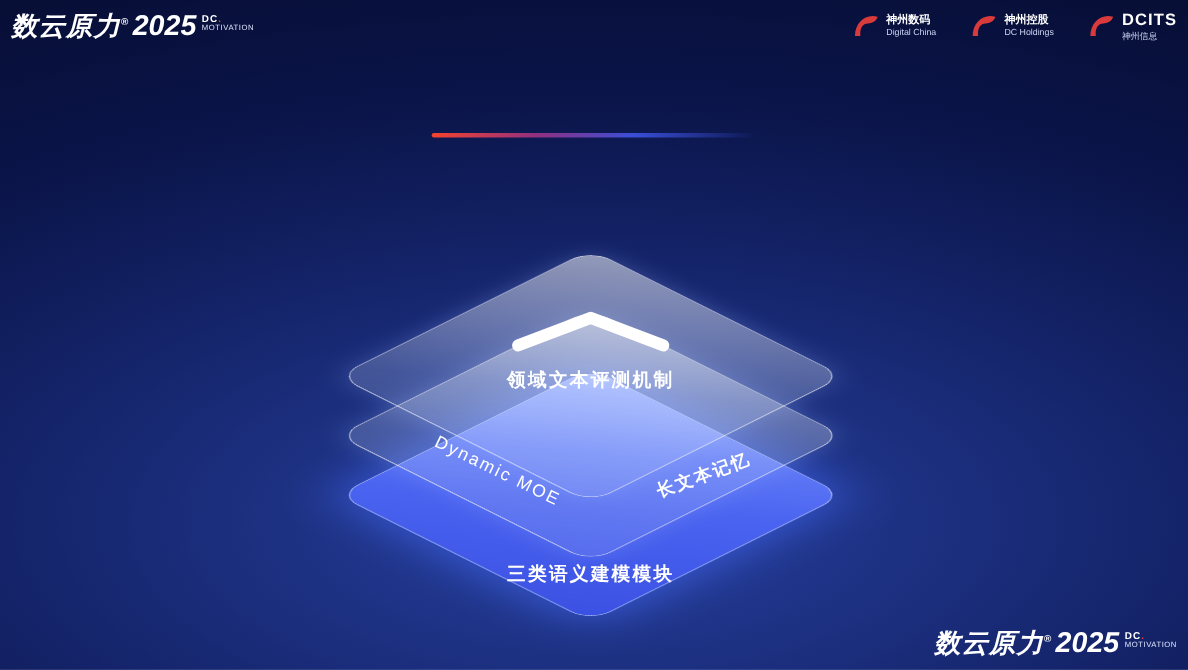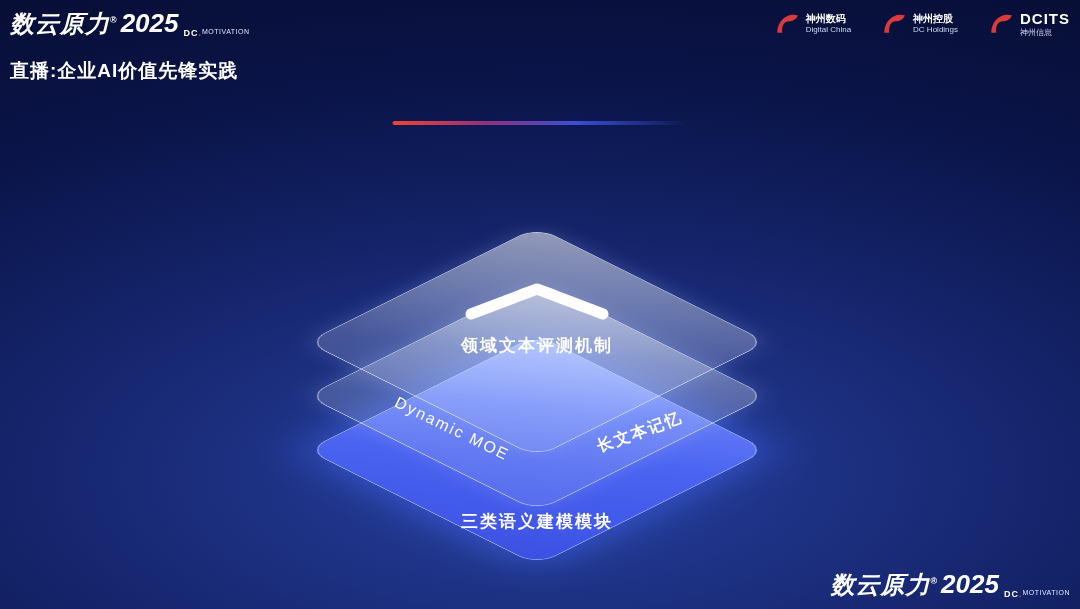--- a/index.html
+++ b/index.html
@@ -16,21 +16,21 @@
     color: #ffffff;
   }
 
   
   .brand { position: absolute; display: flex; align-items: flex-start; }
   .brand-topleft { left: 10px; top: 8px; }
   .brand-bottomright { right: 10px; bottom: 8px; }
   .brand-name { font-size: 24px; font-weight: bold; font-style: italic; letter-spacing: 1px; }
   .brand-reg { font-size: 9px; vertical-align: super; font-style: normal; }
   .brand-year { font-size: 26px; font-weight: bold; font-style: italic; margin-left: 3px; }
-  .brand-small { display: flex; margin-left: 5px; margin-top: 20px; line-height: 1.15; }
+  .brand-small { display: flex; flex-direction: column; margin-left: 5px; margin-top: 4px; line-height: 1.15; }
   .brand-small .l1 { font-size: 9px; font-weight: bold; letter-spacing: 1px; }
   .brand-small .l1 .dot { color: #e23c3c; }
   .brand-small .l2 { font-size: 7px; letter-spacing: 0.5px; color: #dfe6ff; }
 
   .live-label {
     position: absolute; left: 10px; top: 58px;
     font-size: 19px; font-weight: bold; letter-spacing: 1px;
   }
 
   
@@ -105,21 +105,20 @@
 
   <div class="brand brand-topleft">
     <span class="brand-name"><span>数云原力</span><sup class="brand-reg">®</sup></span>
     <span class="brand-year">2025</span>
     <span class="brand-small">
       <span class="l1"><span>DC</span><span class="dot">.</span></span>
       <span class="l2">MOTIVATION</span>
     </span>
   </div>
 
-  <div class="live-label">直播:企业AI价值先锋实践</div>
 
   <div class="partners">
     <div class="partner">
       <span>
         <svg width="26" height="26" viewBox="0 0 24 24">
             <path d="M3 20 C3 9 12 1 22 4 C21 8 17 9.5 14 9.5 C9.5 9.5 6.8 13.5 7.6 20 Z" fill="#d93a3c"></path>
           </svg>
       </span>
       <span class="ptext">
         <span class="pname">神州数码</span>

